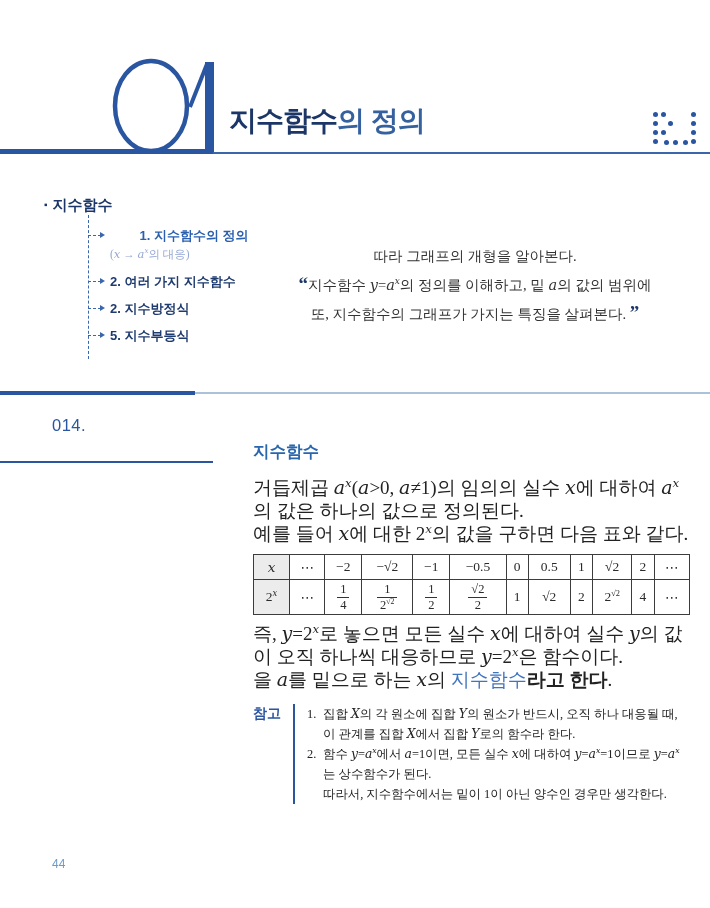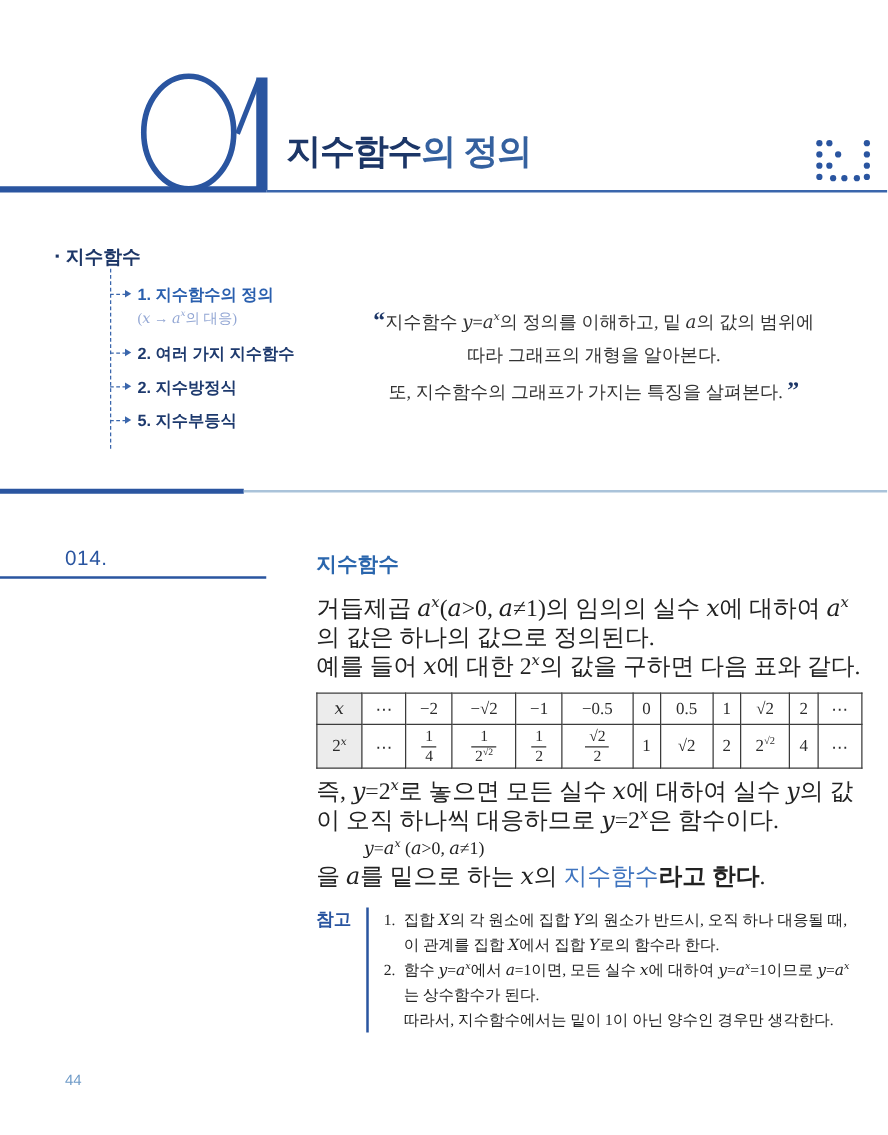--- a/index.html
+++ b/index.html
@@ -26,32 +26,32 @@
   
   .toc-root { position:absolute; left:44px; top:196px; font-family:"Liberation Sans", sans-serif; font-weight:bold; font-size:15px; color:#1c3667; }
   .toc-root .bullet { font-size:10px; vertical-align:2px; margin-right:5px; }
   .toc-tree { position:absolute; left:88px; top:227px; width:190px; }
   .toc-tree::before { content:""; position:absolute; left:0; top:-12px; height:144px; border-left:1px dashed #3a66ac; }
   .toc-item { position:relative; padding-left:22px; margin-bottom:10px;
     font-family:"Liberation Sans", sans-serif; font-weight:bold; font-size:13px; color:#1e3a6e; line-height:17px; }
   .toc-item::before { content:""; position:absolute; left:0; top:8px; width:13px; border-top:1px dashed #3a66ac; }
   .toc-item::after  { content:""; position:absolute; left:12px; top:5px; width:0; height:0;
     border:3px solid transparent; border-left:5px solid #3a66ac; }
-  .toc-item.active .toc-label { color:#2a5fae; }
+  .toc-item.active .toc-label { color:#2a5fae;text-align:center; }
   .toc-sub { font-weight:normal; font-size:11.5px; color:#93a7d4; margin-top:2px; font-family:"Liberation Serif", serif; }
 
   
   .quote { position:absolute; left:268px; top:243px; width:414px; text-align:center;
     font-size:14.5px; line-height:27px; color:#333; }
   .qmark { font-family:"Liberation Serif", serif; font-weight:bold; color:#1c3667; font-size:19px; }
 
   
   .div2-thick { position:absolute; left:0; top:391px; width:195px; height:4px; background:#2a55a0; }
   .div2-thin  { position:absolute; left:195px; top:392px; width:515px; height:2px; background:#aac3da; }
-  .section-number { position:absolute; left:52px; top:438px; font-family:"Liberation Sans", sans-serif; font-size:16.5px; color:#2a55a0; letter-spacing:0.5px; }
+  .section-number { position:absolute; left:52px; top:416px; font-family:"Liberation Sans", sans-serif; font-size:16.5px; color:#2a55a0; letter-spacing:0.5px; }
   .section-underline { position:absolute; left:0; top:461px; width:213px; height:2px; background:#2a55a0; }
 
   
   .content { position:absolute; left:253px; top:441px; width:437px; }
   .content-heading { font-family:"Liberation Sans", sans-serif; font-weight:bold; font-size:16.5px; color:#2a66ad; margin-bottom:13px; }
   .para { font-size:19px; line-height:23px; color:#222; }
   .term { color:#3f74bf; }
 
   table.value-table { border-collapse:collapse; width:100%; margin:9px 0 7px 0;
     font-size:13.5px; text-align:center; border:1.5px solid #2b2b2b; }
@@ -107,22 +107,22 @@
       </div>
       <div class="toc-item">
         <div class="toc-label">2. 지수방정식</div>
       </div>
       <div class="toc-item">
         <div class="toc-label">5. 지수부등식</div>
       </div>
     </div>
 
   <div class="quote">
+      <div>따라 그래프의 개형을 알아본다.</div>
       <div><span class="qmark">“</span>지수함수 <i>y</i>=<i>a<sup>x</sup></i>의 정의를 이해하고, 밑 <i>a</i>의 값의 범위에</div>
-      <div>따라 그래프의 개형을 알아본다.</div>
       <div>또, 지수함수의 그래프가 가지는 특징을 살펴본다. <span class="qmark">”</span></div>
     </div>
 
   <div class="div2-thick"></div>
   <div class="div2-thin"></div>
 
   <div class="section-number">014.</div>
   <div class="section-underline"></div>
 
   <div class="content">
@@ -158,21 +158,20 @@
             <td>√2</td>
             <td>2</td>
             <td>2<sup>√2</sup></td>
             <td>4</td>
             <td>⋯</td>
           </tr>
       </tbody>
     </table>
 
     <div class="para">즉, <i>y</i>=2<sup><i>x</i></sup>로 놓으면 모든 실수 <i>x</i>에 대하여 실수 <i>y</i>의 값이 오직 하나씩 대응하므로 <i>y</i>=2<sup><i>x</i></sup>은 함수이다.</div>
-    <div class="formula"><i>y</i>=<i>a<sup>x</sup></i> (<i>a</i>&gt;0, <i>a</i>≠1)</div>
     <div class="para">을 <i>a</i>를 밑으로 하는 <i>x</i>의 <span class="term">지수함수</span><b>라고 한다</b>.</div>
 
     <div class="note">
       <div class="note-label">참고</div>
       <div class="note-body">
           <div class="note-item">
             <span class="no">1.</span>
             <span class="txt">집합 <i>X</i>의 각 원소에 집합 <i>Y</i>의 원소가 반드시, 오직 하나 대응될 때, 이 관계를 집합 <i>X</i>에서 집합 <i>Y</i>로의 함수라 한다.</span>
           </div>
           <div class="note-item">

